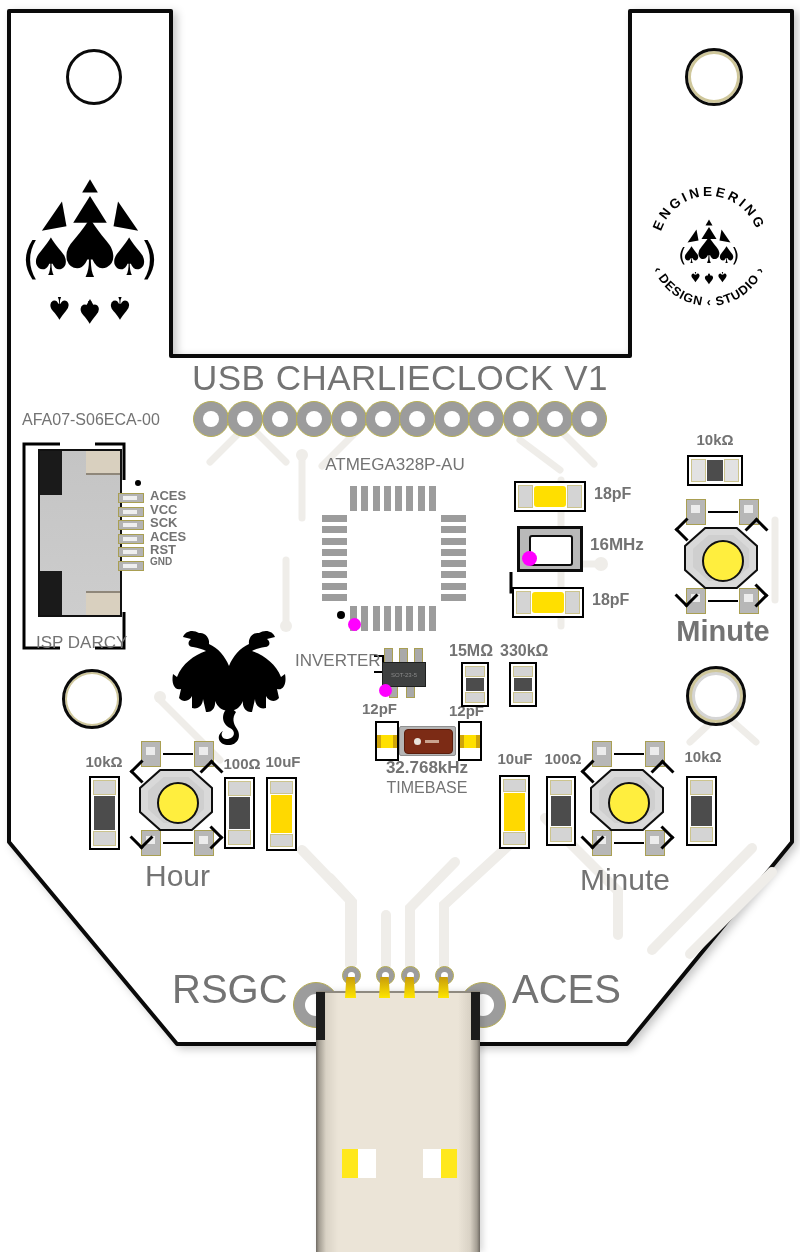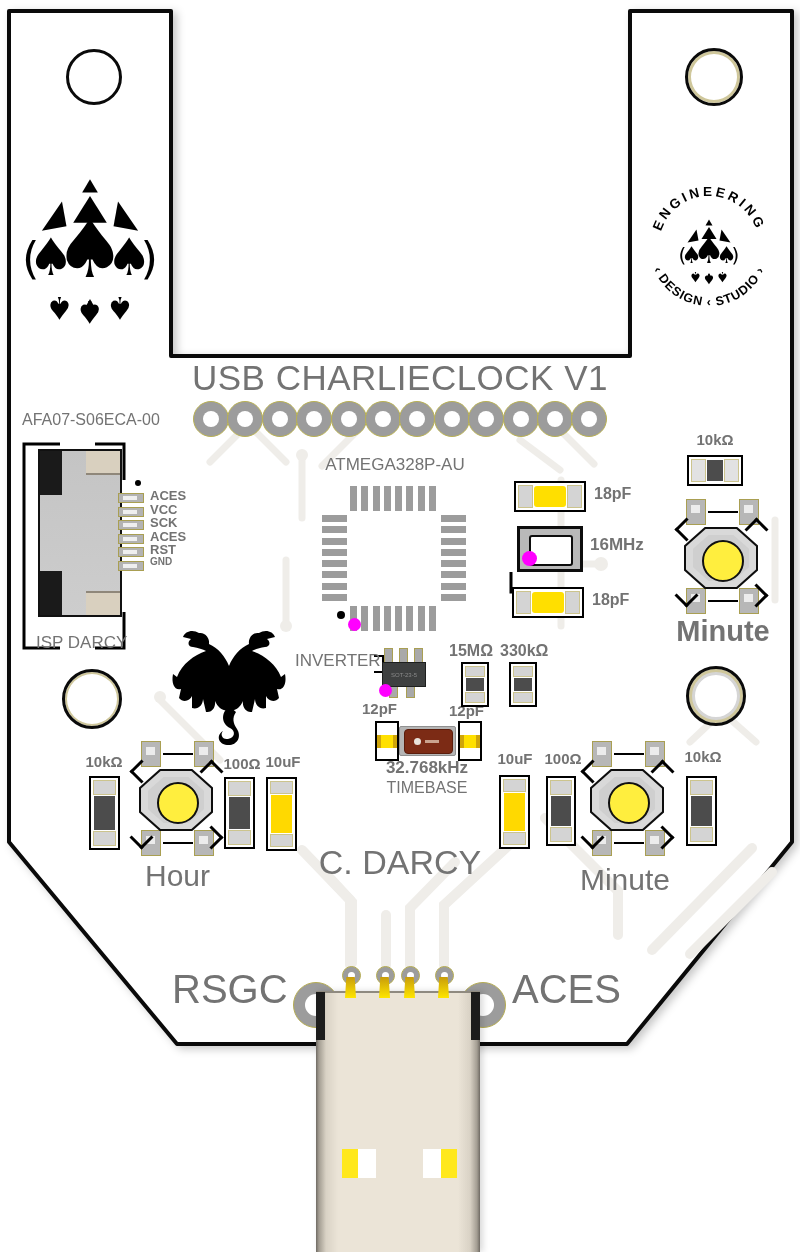--- a/index.html
+++ b/index.html
@@ -375,21 +375,20 @@
     <div class="btncap"></div>
   </div>
   <div class="lbl bold ctr" style="left:678px;top:749px;width:50px;font-size:15px;">10kΩ</div>
   <div class="res-v" style="left:686px;top:776px;width:31px;height:70px;">
     <div class="cap"></div>
       <div class="mid"></div>
       <div class="cap"></div>
   </div>
   <div class="lbl ctr" style="left:565px;top:864px;width:120px;font-size:30px;">Minute</div>
 
-  <div class="lbl ctr" style="left:300px;top:845px;width:200px;font-size:34px;">C. DARCY</div>
   <div class="lbl" style="left:512px;top:968px;font-size:40px;">ACES</div>
   <div class="lbl" style="left:172px;top:968px;font-size:40px;">RSGC</div>
 
   <div class="bigpad" style="left:293px;top:982px;"></div>
   <div class="bigpad" style="left:460px;top:982px;"></div>
   <div class="usbbody"></div>
   <div class="usbbar" style="left:316px;top:992px;"></div>
   <div class="usbbar" style="left:471px;top:992px;"></div>
   <div class="smpad" style="left:342px;top:966px;"></div>
   <div class="smpad" style="left:376px;top:966px;"></div>

